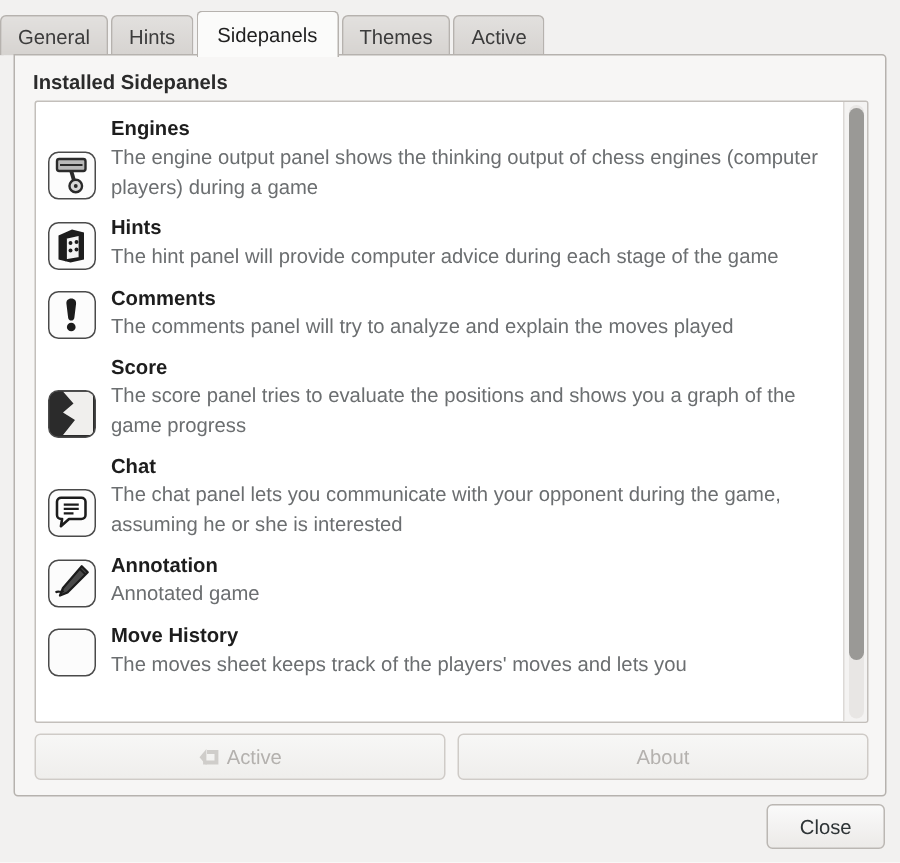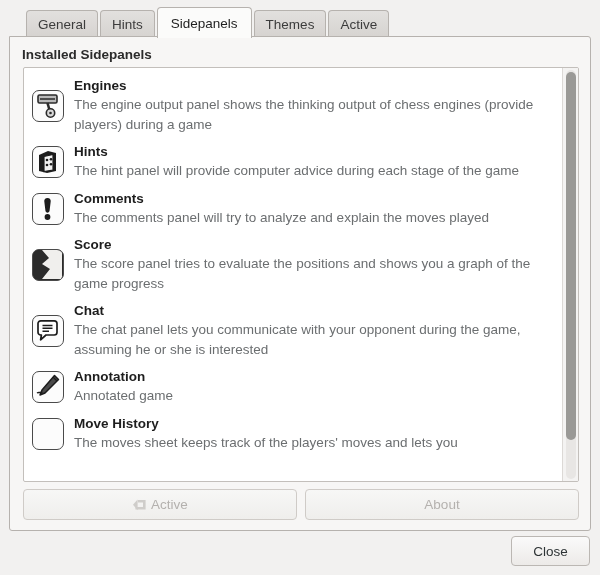--- a/index.html
+++ b/index.html
@@ -18,21 +18,21 @@
   }
 
   
   .tabbar {
     position: absolute;
     left: 0;
     top: 0;
     width: 600px;
     height: 37px;
     box-sizing: border-box;
-    padding-left: 26px;
+    padding-left: 0;
     display: flex;
     align-items: flex-end;
     background: #f2f1f0;
   }
   .tab {
     height: 27px;
     box-sizing: border-box;
     padding: 0 11px;
     display: flex;
     align-items: center;
@@ -100,21 +100,21 @@
     right: 16px;
     bottom: 0;
     overflow: hidden;
   }
   .list-inner {
     padding: 4px 0 0 0;
   }
 
   .row {
     display: flex;
-    align-items: center;
+    align-items: flex-end;
     padding: 4px 6px 4px 7px;
     box-sizing: border-box;
   }
   .row-icon {
     width: 34px;
     height: 34px;
     flex: 0 0 34px;
     margin-right: 9px;
     margin-top: 2px;
     position: relative;
@@ -283,21 +283,21 @@
                 <rect x="5" y="4" width="19" height="8" rx="1.5" fill="#b9b9b9" stroke="#2a2a2a" stroke-width="1.6"></rect>
                 <line x1="7" y1="8" x2="22" y2="8" stroke="#2a2a2a" stroke-width="1.4"></line>
                 <path d="M14.5 12 L16.5 19" stroke="#2a2a2a" stroke-width="2.6" fill="none"></path>
                 <circle cx="17.5" cy="22" r="4.2" fill="#d8d8d8" stroke="#2a2a2a" stroke-width="1.6"></circle>
                 <circle cx="17.5" cy="22" r="1.3" fill="#2a2a2a"></circle>
               </svg>
             </div>
           </div>
           <div class="row-text">
             <div class="row-title">Engines</div>
-            <div class="row-desc">The engine output panel shows the thinking output of chess engines (provide players) during a game</div>
+            <div class="row-desc">The engine output panel shows the thinking output of chess engines (computer players) during a game</div>
           </div>
         </div>
 
         <div class="row">
           <div class="row-icon">
             <div class="icon-box">
               <svg width="29" height="29" viewBox="0 0 29 29">
                 <path d="M6 8 L15 4 L23 6 L23 24 L14 26 L6 24 Z" fill="#1c1c1c"></path>
                 <path d="M11 9.5 L20 7.5 L20 23 L11 24.5 Z" fill="#f2f2f2" stroke="#1c1c1c" stroke-width="1.2"></path>
                 <circle cx="14" cy="13" r="1.3" fill="#1c1c1c"></circle>

